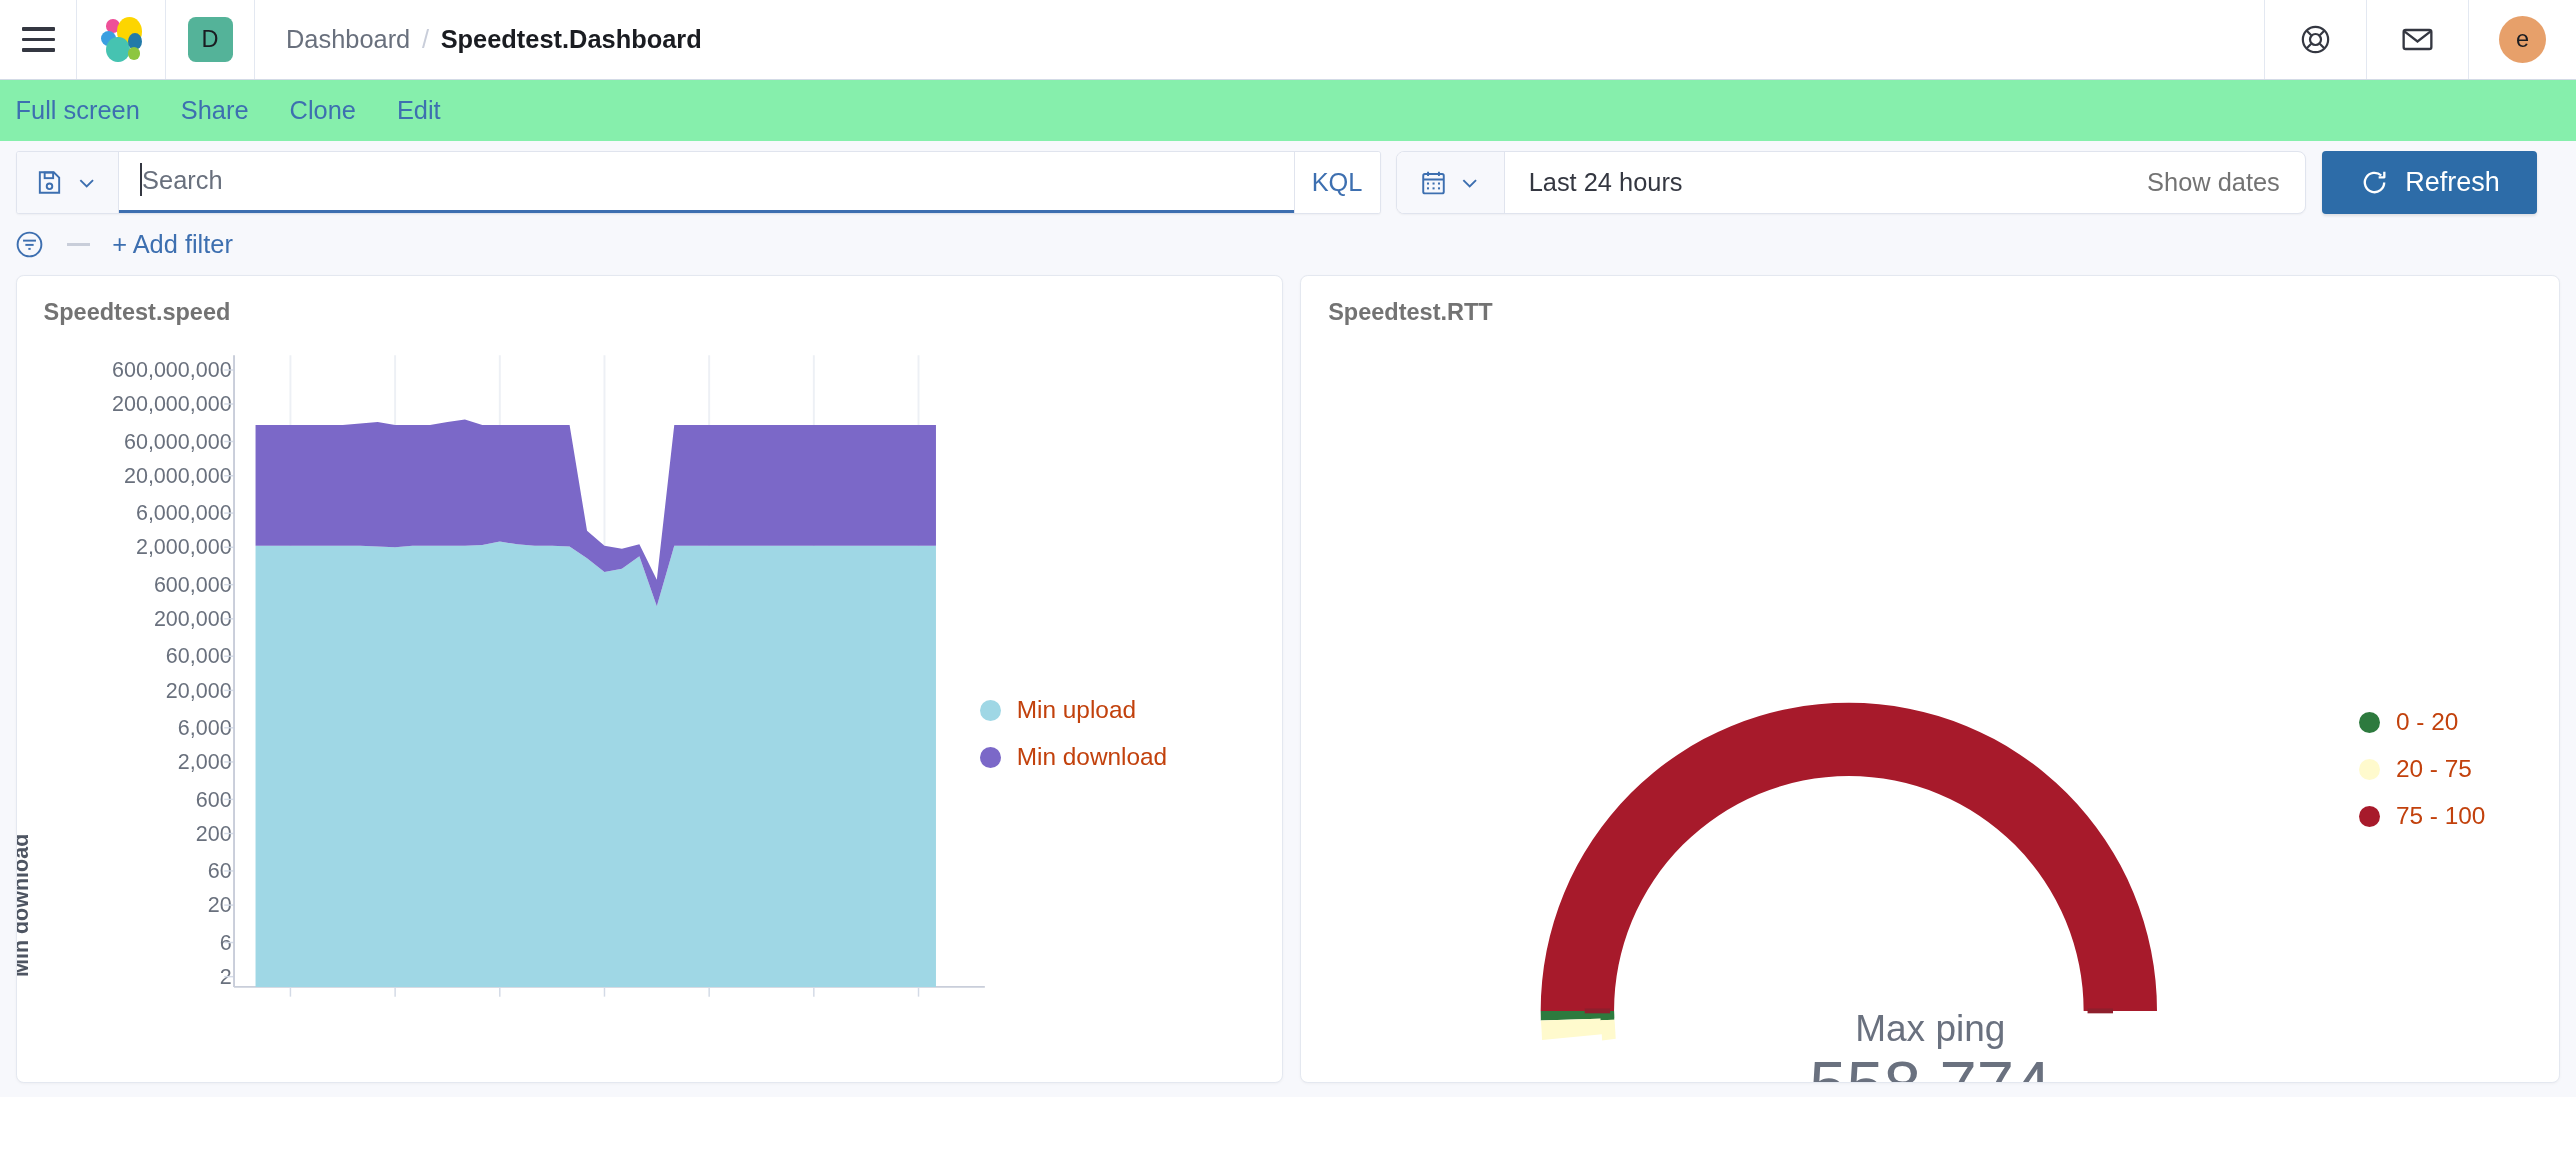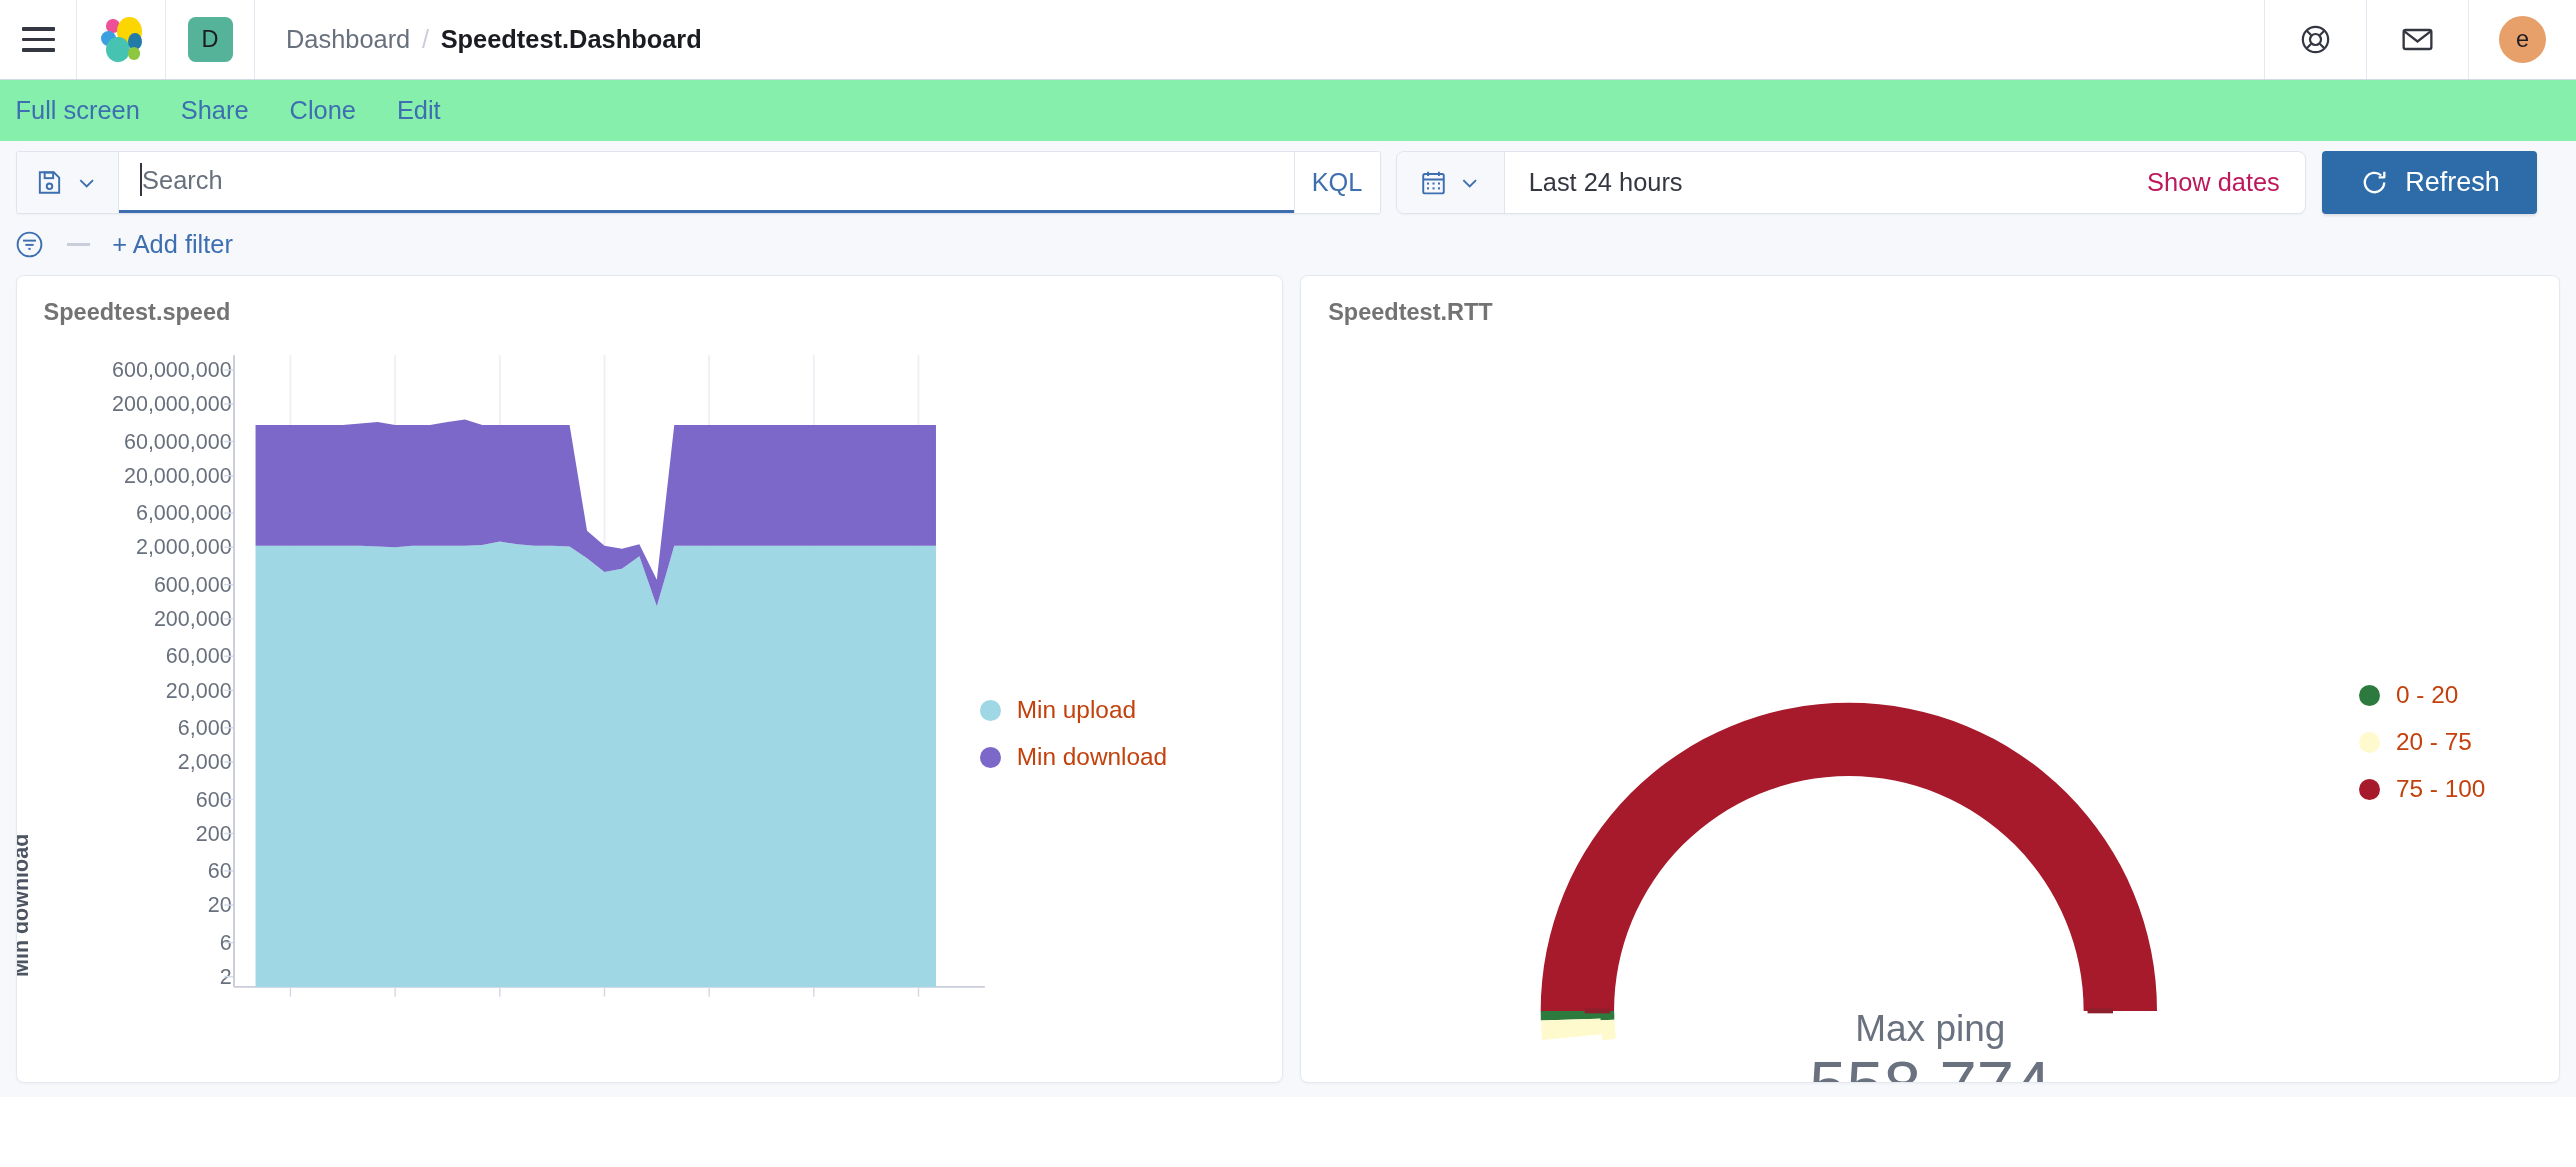--- a/index.html
+++ b/index.html
@@ -139,21 +139,21 @@
     width: 108px; display:flex;align-items:center;justify-content:center;
     gap:9.8px; background:#F7F8FC; border-right:1px solid #E0E4EE;
     cursor:pointer;
   }
   .qb-datetext {
     flex:1; display:flex; align-items:center;
     font-size:25.4px; color:#343741; padding-left:23.5px; cursor:pointer;
   }
   .qb-showdates {
     display:flex;align-items:center; padding-right: 25.4px;
-    font-size:25.4px; color:#be185d; cursor:pointer;
+    font-size:25.4px; color:#737373; cursor:pointer;
   }
 
   .refresh-btn {
     flex: 0 0 215px; height: 63px;
     background:#2D6CA8; color:#fff; border:none; border-radius:4px;
     display:flex;align-items:center;justify-content:center; gap:15.6px;
     font-size:27px; font-family:"Liberation Sans", sans-serif;
     cursor:pointer;
     box-shadow: 0 2px 2.9px rgba(0,0,0,0.10);
   }
@@ -219,21 +219,21 @@
   
   .gauge-wrap { position:relative; width:100%; height: 773px; }
   .gauge-center-label {
     position:absolute; width:100%; text-align:center;
     top: 732px; font-size: 37px; color:#6A717F;
   }
   .gauge-center-value {
     position:absolute; width:100%; text-align:center;
     top: 770px; font-size: 67px; color:#6A717F;
   }
-  .gauge-legend { position:absolute; right: 74px; top: 396px; }
+  .gauge-legend { position:absolute; right: 74px; top: 423px; }
 </style>
 </head>
 <body>
 
 <div class="header">
   <div class="hdr-left">
 
     <div class="hdr-cell">
       <div class="hamburger">
         <span></span>

